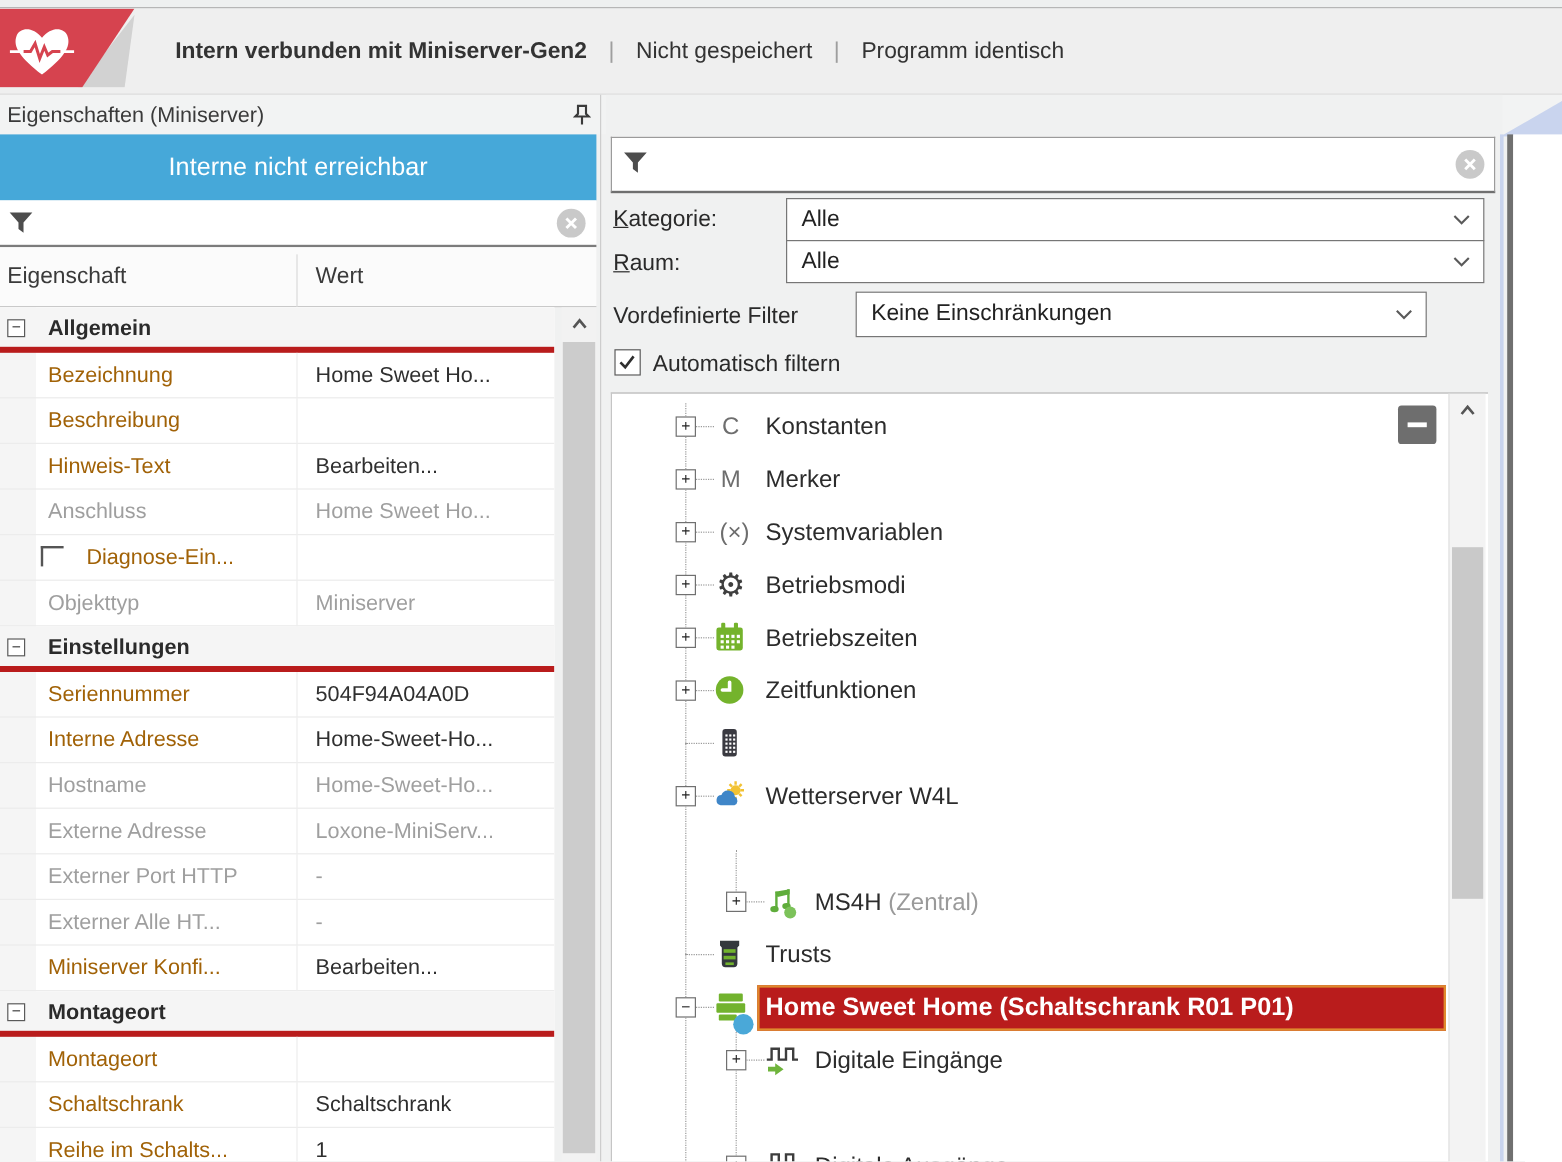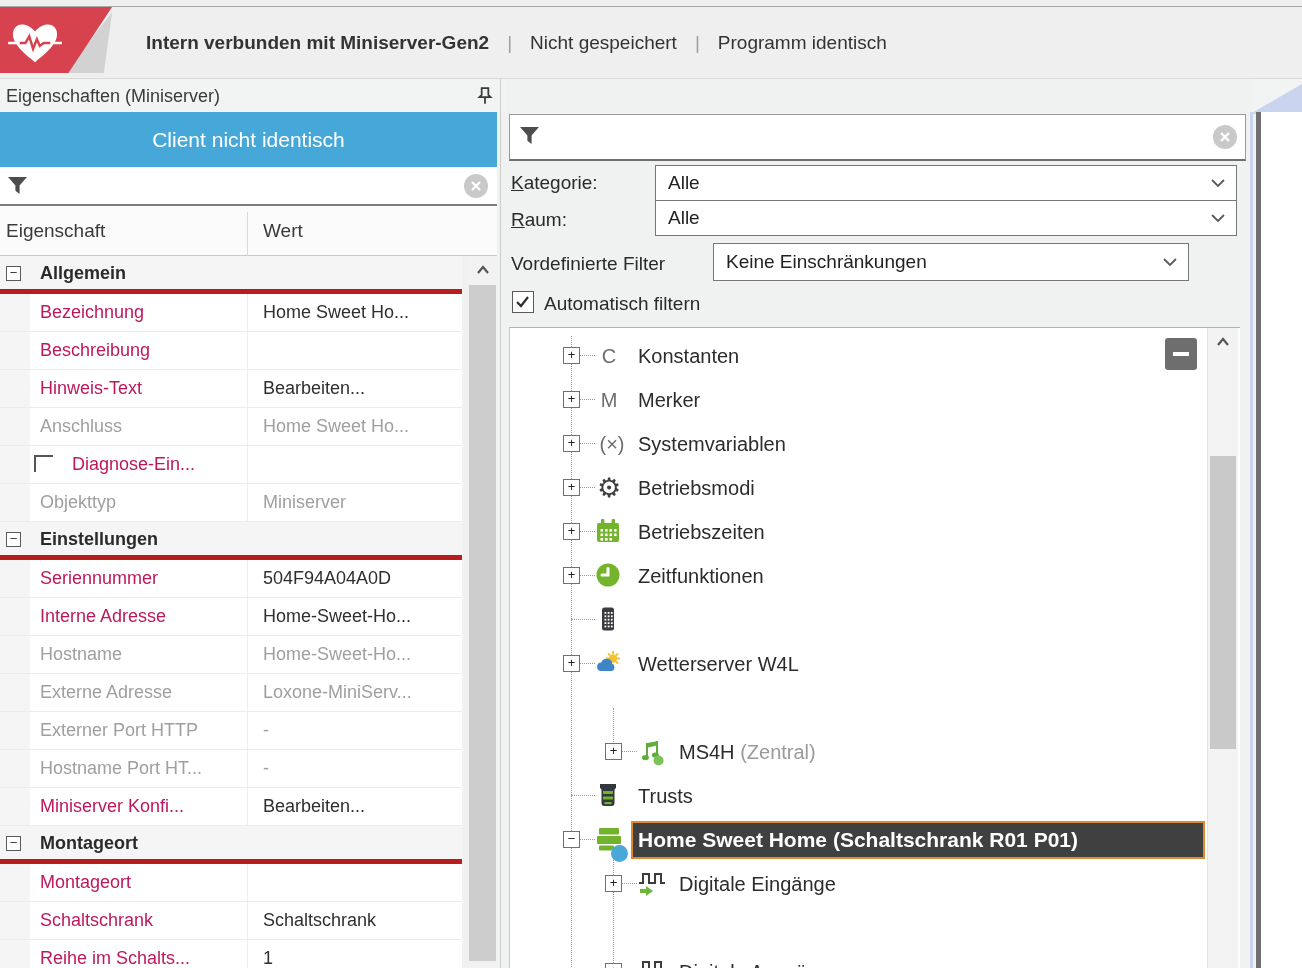--- a/index.html
+++ b/index.html
@@ -40,21 +40,21 @@
 
   .ltable{left:0;top:256px;width:462px;height:712px;background:#fff;overflow:hidden;}
   .gutter{position:absolute;left:0;top:0;width:30px;height:712px;background:#f5f5f5;}
   .trow{position:absolute;left:0;width:462px;height:38px;border-bottom:1px solid #ececec;box-sizing:border-box;}
   .trow.section{background:#f5f5f5;border-bottom:5px solid #b91c1c;}
   .collapse-box{position:absolute;left:6px;top:10px;width:15px;height:15px;background:#fff;
                 border:1px solid #5a5a5a;box-sizing:border-box;font-size:13px;line-height:12px;
                 text-align:center;color:#333;cursor:pointer;}
   .collapse-box::after{content:"\2212";}
   .sec-label{position:absolute;left:40px;top:7px;font-size:18px;font-weight:bold;color:#2b2b2b;}
-  .tname{position:absolute;left:40px;top:8px;font-size:18px;color:#be185d;white-space:nowrap;}
+  .tname{position:absolute;left:40px;top:8px;font-size:18px;color:#a16207;white-space:nowrap;}
   .tval{position:absolute;left:263px;top:8px;font-size:18px;color:#2f2f2f;white-space:nowrap;}
   .dim{color:#9f9f9f !important;}
   .vdiv{position:absolute;left:247px;top:0;width:1px;height:38px;background:#ededed;}
   .corner{position:absolute;left:34px;top:9px;width:17px;height:15px;
           border-left:2px solid #555;border-top:2px solid #555;}
   .tname.shift{left:72px;}
 
   .lscroll{left:468px;top:256px;width:29px;height:712px;background:#f2f2f2;}
   .scroll-up{position:absolute;left:0;top:0;width:100%;height:27px;display:flex;align-items:center;
              justify-content:center;cursor:pointer;}
@@ -89,21 +89,21 @@
   .lv0 .hconn{left:70px;width:15px;top:21px;}
   .lv1 .hconn{left:112px;width:15px;top:21px;}
   .noexp .hconn{left:61px;width:24px;top:21px;}
   .ticon{position:absolute;top:8px;width:28px;height:28px;}
   .lv0 .ticon{left:85px;} .lv1 .ticon{left:127px;}
   .tlabel{position:absolute;top:0;height:44px;line-height:44px;font-size:20px;color:#2c2c2c;white-space:nowrap;}
   .lv0 .tlabel{left:128px;} .lv1 .tlabel{left:169px;}
   .glyph-icon{font-size:20px;color:#6e6e6e;line-height:28px;display:block;text-align:center;white-space:nowrap;}
   .gear-icon::before{content:"\2699";font-size:27px;color:#3f3f3f;line-height:28px;display:block;text-align:center;}
   .suffix{color:#9a9a9a;}
-  .highlight{position:absolute;left:121px;top:3px;width:574px;height:38px;background:#404040;
+  .highlight{position:absolute;left:121px;top:3px;width:574px;height:38px;background:#b91c1c;
              border:2px solid #DF8A2E;box-sizing:border-box;overflow:hidden;}
   .highlight .hl-text{position:absolute;left:5px;top:0;height:34px;line-height:33px;font-size:21px;
                       font-weight:bold;color:#fff;white-space:nowrap;}
   .blue-dot{position:absolute;left:101px;top:27px;width:17px;height:17px;border-radius:50%;background:#4AA8D8;}
   .collapse-all{position:absolute;left:655px;top:10px;width:32px;height:32px;background:#6e6e6e;
                 border-radius:3px;cursor:pointer;}
   .collapse-all::after{content:"";position:absolute;left:8px;top:14px;width:16px;height:4px;background:#fff;}
   .tscroll{position:absolute;left:697px;top:0;width:30px;height:641px;background:#f3f3f3;border-left:1px solid #e2e2e2;}
   .tthumb{position:absolute;left:2px;top:128px;width:26px;height:293px;background:#c9c9c9;cursor:grab;}
 
@@ -141,21 +141,21 @@
     <line x1="8" y1="10" x2="8" y2="16" stroke="#3a3a3a" stroke-width="1.6"></line>
   </svg>
   <span class="hdr-title" style="left:515px;">Peripherie</span>
   <svg class="pin" style="left:1216px;" viewBox="0 0 16 18">
     <path d="M5 2h6v6l2 2H3l2-2z" fill="none" stroke="#3a3a3a" stroke-width="1.6"></path>
     <line x1="8" y1="10" x2="8" y2="16" stroke="#3a3a3a" stroke-width="1.6"></line>
   </svg>
 </div>
 
 <div class="abs banner">
-  <span>Client nicht identisch</span>
+  <span>Interne nicht erreichbar</span>
 </div>
 <div class="abs lfilter">
   <svg class="funnel" width="21" height="19" viewBox="0 0 20 18">
     <path d="M1 1h18l-7 8v8l-4-3v-5z" fill="#4d4d4d"></path>
   </svg>
   <span class="clearbtn" style="right:9px;top:7px;">
     <svg width="12" height="12" viewBox="0 0 12 12">
         <path d="M2 2l8 8M10 2l-8 8" stroke="#fff" stroke-width="2.4"></path>
       </svg>
   </span>
@@ -229,21 +229,21 @@
     <span class="tname dim">Externe Adresse</span>
     <span class="tval dim">Loxone-MiniServ...</span>
     </div>
   <div class="trow" style="top:456px;">
       <span class="vdiv"></span>
     <span class="tname dim">Externer Port HTTP</span>
     <span class="tval dim">-</span>
     </div>
   <div class="trow" style="top:494px;">
       <span class="vdiv"></span>
-    <span class="tname dim">Hostname Port HT...</span>
+    <span class="tname dim">Externer Alle HT...</span>
     <span class="tval dim">-</span>
     </div>
   <div class="trow" style="top:532px;">
       <span class="vdiv"></span>
     <span class="tname">Miniserver Konfi...</span>
     <span class="tval">Bearbeiten...</span>
     </div>
 
   <div class="trow section" style="top:570px;">
     <span class="collapse-box"></span>

